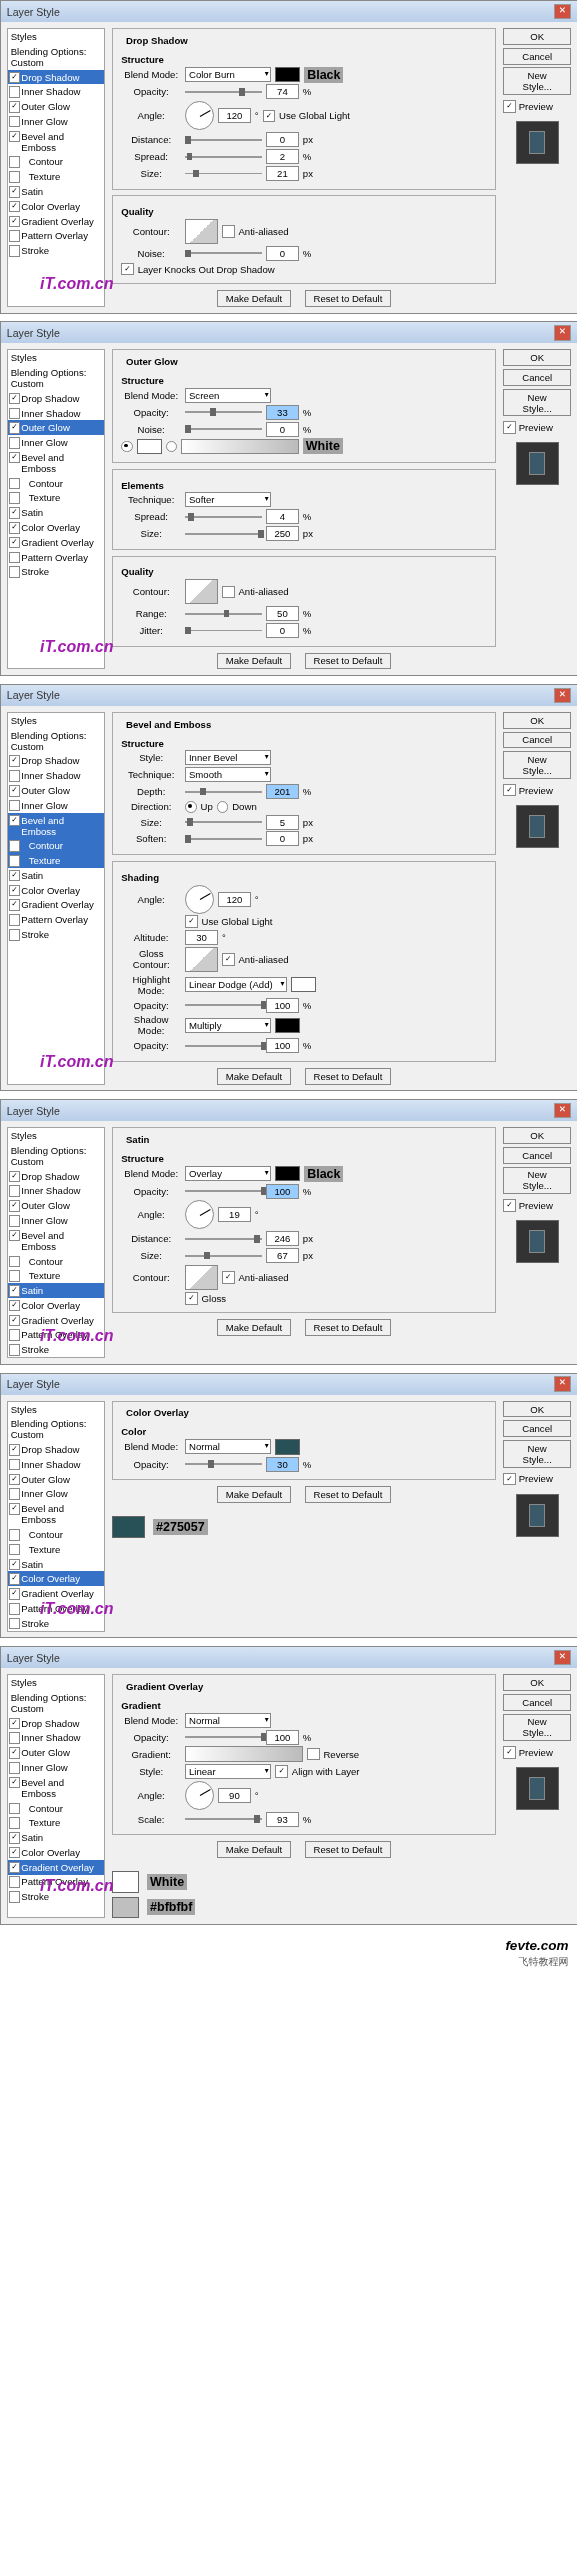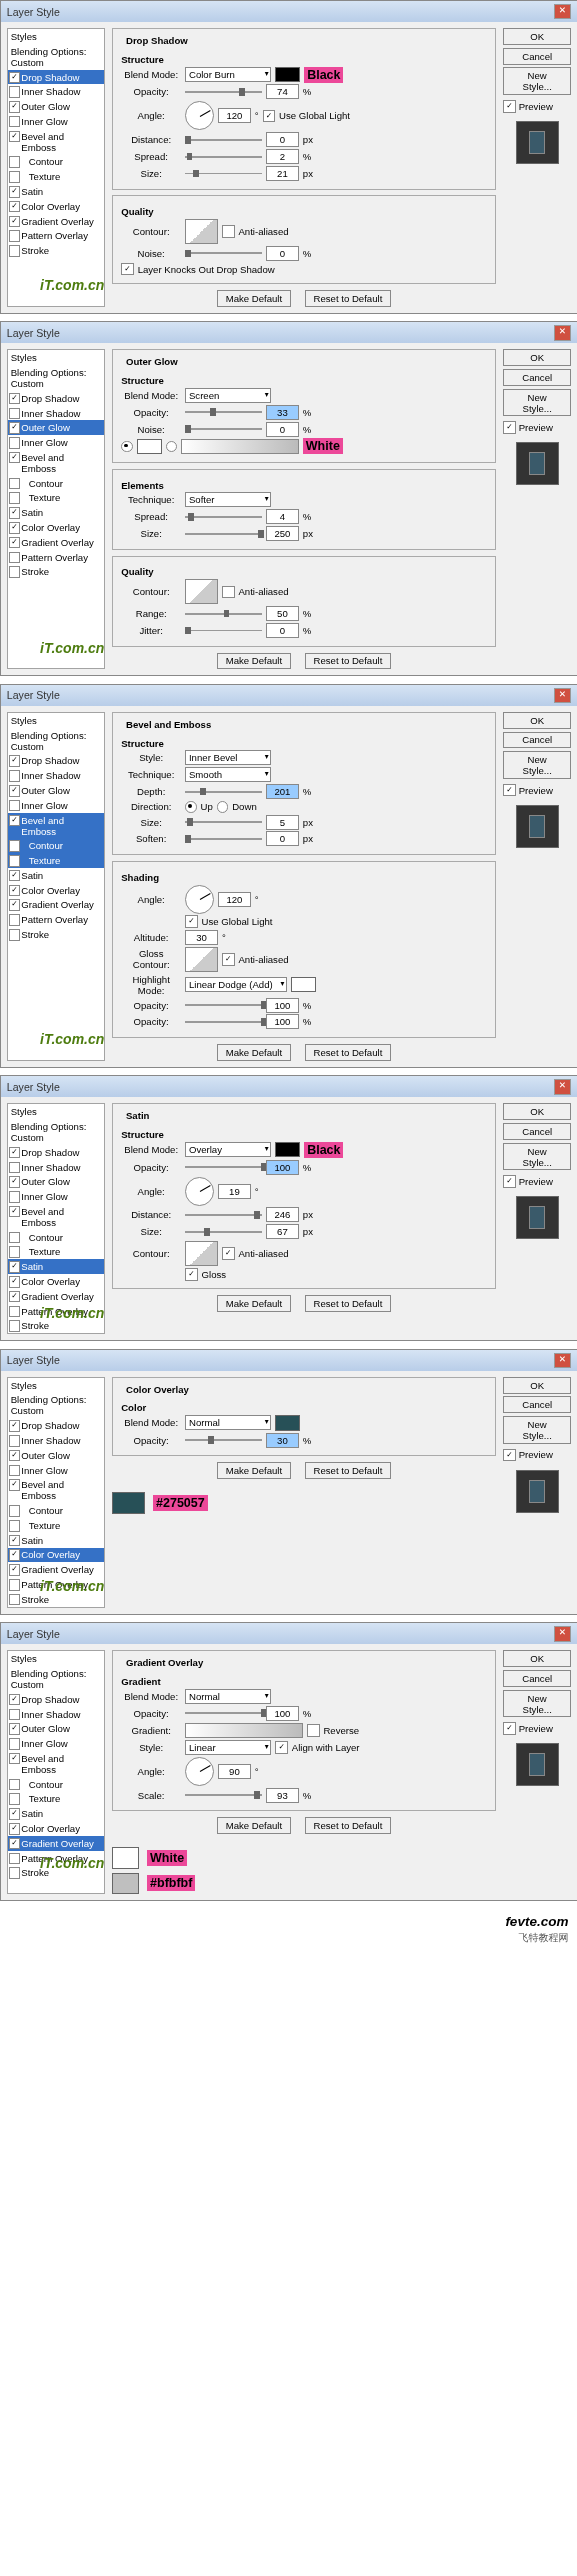--- a/index.html
+++ b/index.html
@@ -32,22 +32,22 @@
 .angle{width:27px;height:27px;border:1px solid #888;border-radius:50%;position:relative;background:#fff}
 .angle::after{content:'';position:absolute;width:11.6px;height:1px;background:#000;top:50%;left:50%;transform-origin:left;transform:rotate(-30deg)}
 .contour{width:31px;height:23px;border:1px solid #888;background:linear-gradient(135deg,#fff 50%,#ccc 50%)}
 .btns{display:flex;gap:14px;justify-content:center;margin-top:3.9px}
 .btn{border:1px solid #888;background:#f0f0f0;padding:1.9px 7.7px;font-size:9.6px}
 .right{width:68px;display:flex;flex-direction:column;gap:2.9px;align-items:stretch}
 .right .btn{text-align:center}
 .prev{display:flex;align-items:center;gap:2.9px;margin:1.9px 0;font-size:9.6px}
 .thumb{width:41px;height:41px;background:#333;margin:3.9px auto;border:1px solid #666;display:flex;align-items:center;justify-content:center}
 .thumb .sq{width:13.5px;height:21px;background:#3a5a6a;border:1px solid #888}
-.annot{background:#ec4899;color:#000;font-size:12.5px;padding:1px 2.9px;font-weight:bold}
-.wm{position:absolute;color:#4d7c0f;font-size:14px;font-style:italic;font-weight:bold;pointer-events:none}
+.annot{background:#a3a3a3;color:#000;font-size:12.5px;padding:1px 2.9px;font-weight:bold}
+.wm{position:absolute;color:#a21caf;font-size:16px;font-style:italic;font-weight:bold;pointer-events:none}
 .gradbar{width:116px;height:13.5px;border:1px solid #888;background:linear-gradient(90deg,#fff,#bbb)}
 .footer{text-align:right;padding:5.8px 9.6px 1.9px;font-size:13.5px}
 .footer .f1{font-style:italic;font-weight:bold}
 .footer .f2{font-size:10px;color:#555}
 .radio{width:9.6px;height:9.6px;border:1px solid #888;border-radius:50%;background:#fff;position:relative}
 .radio.on::after{content:'';position:absolute;width:3.9px;height:3.9px;background:#000;border-radius:50%;top:1.9px;left:1.9px}
 </style>
 </head>
 <body>
 
@@ -383,20 +383,25 @@
           </div>
 <div class="row">
             <span class="lbl">Opacity:</span>
             <span class="slider">
               <span class="th" style="left:98%"></span>
             </span>
             <span class="num">100</span>
             <span class="unit">%</span>
           </div>
 <div class="row">
+            <span class="lbl">Shadow Mode:</span>
+            <span class="sel">Multiply</span>
+            <span class="swatch"></span>
+          </div>
+<div class="row">
             <span class="lbl">Opacity:</span>
             <span class="slider">
               <span class="th" style="left:98%"></span>
             </span>
             <span class="num">100</span>
             <span class="unit">%</span>
           </div>
 </div>
 <div class="btns">
           <span class="btn">Make Default</span>

